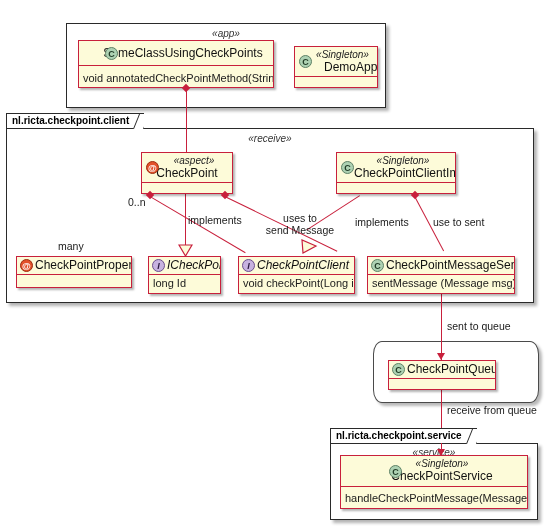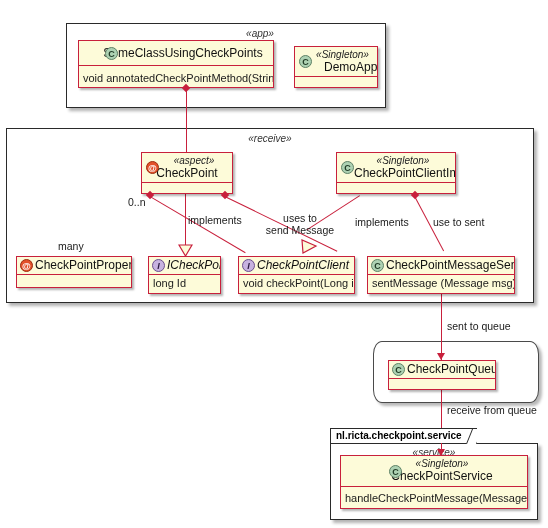--- a/index.html
+++ b/index.html
@@ -143,21 +143,21 @@
   }
   .tri-open-wrap{position:absolute;z-index:5;}
 </style>
 </head>
 <body>
 
 <div id="stage">
 
   <div class="pkg" style="left:66px;top:8px;width:320px;height:100px;">
     <div class="pkg-body" style="top:15px;width:320px;height:85px;"></div>
-    <div class="pkg-stereo" style="top:20px;padding-left:34px;">«app»</div>
+    <div class="pkg-stereo" style="top:20px;">«app»</div>
   </div>
 
   <div class="cls" style="left:78px;top:40px;width:196px;height:48px;">
     <div class="hdr" style="height:24px;">
       <span class="icon-badge icon-c" style="left:26px;top:6px;">C</span>
       <span class="cname" style="margin-top:4px;margin-left:14px;">SomeClassUsingCheckPoints</span>
     </div>
     <div class="sep"></div>
     <div class="compartment" style="margin-top:4px;">void annotatedCheckPointMethod(String user)</div>
   </div>
@@ -166,20 +166,21 @@
     <div class="hdr" style="height:29px;">
       <span class="icon-badge icon-c" style="left:4px;top:8px;">C</span>
       <span class="stereo" style="margin-left:13px;">«Singleton»</span>
       <span class="cname" style="margin-left:26px;text-align:right;">DemoApp</span>
     </div>
     <div class="sep"></div>
     <div class="compartment empty-comp"></div>
   </div>
 
   <div class="pkg" style="left:6px;top:113px;width:528px;height:190px;">
+    <div class="pkg-tab">nl.ricta.checkpoint.client</div>
     <div class="pkg-body" style="top:15px;width:528px;height:175px;"></div>
     <div class="pkg-stereo" style="top:20px;">«receive»</div>
   </div>
 
   <div class="cls" style="left:141px;top:152px;width:92px;height:42px;">
     <div class="hdr" style="height:29px;">
       <span class="icon-badge icon-a" style="left:4px;top:8px;">@</span>
       <span class="stereo" style="margin-left:14px;">«aspect»</span>
       <span class="cname" style="margin-left:0;">CheckPoint</span>
     </div>

